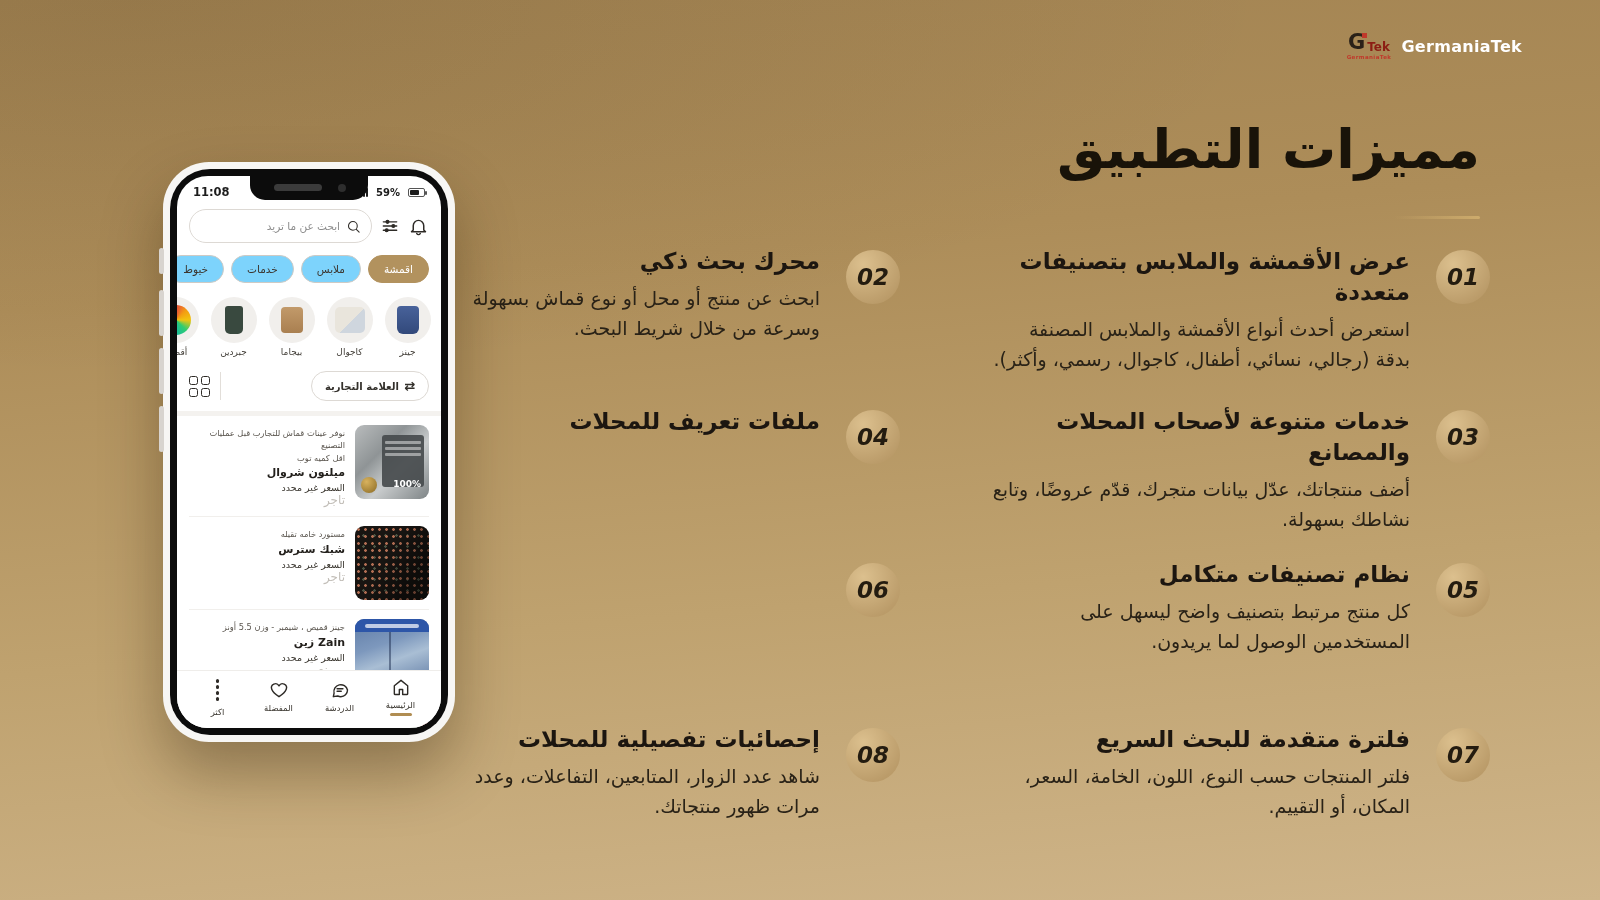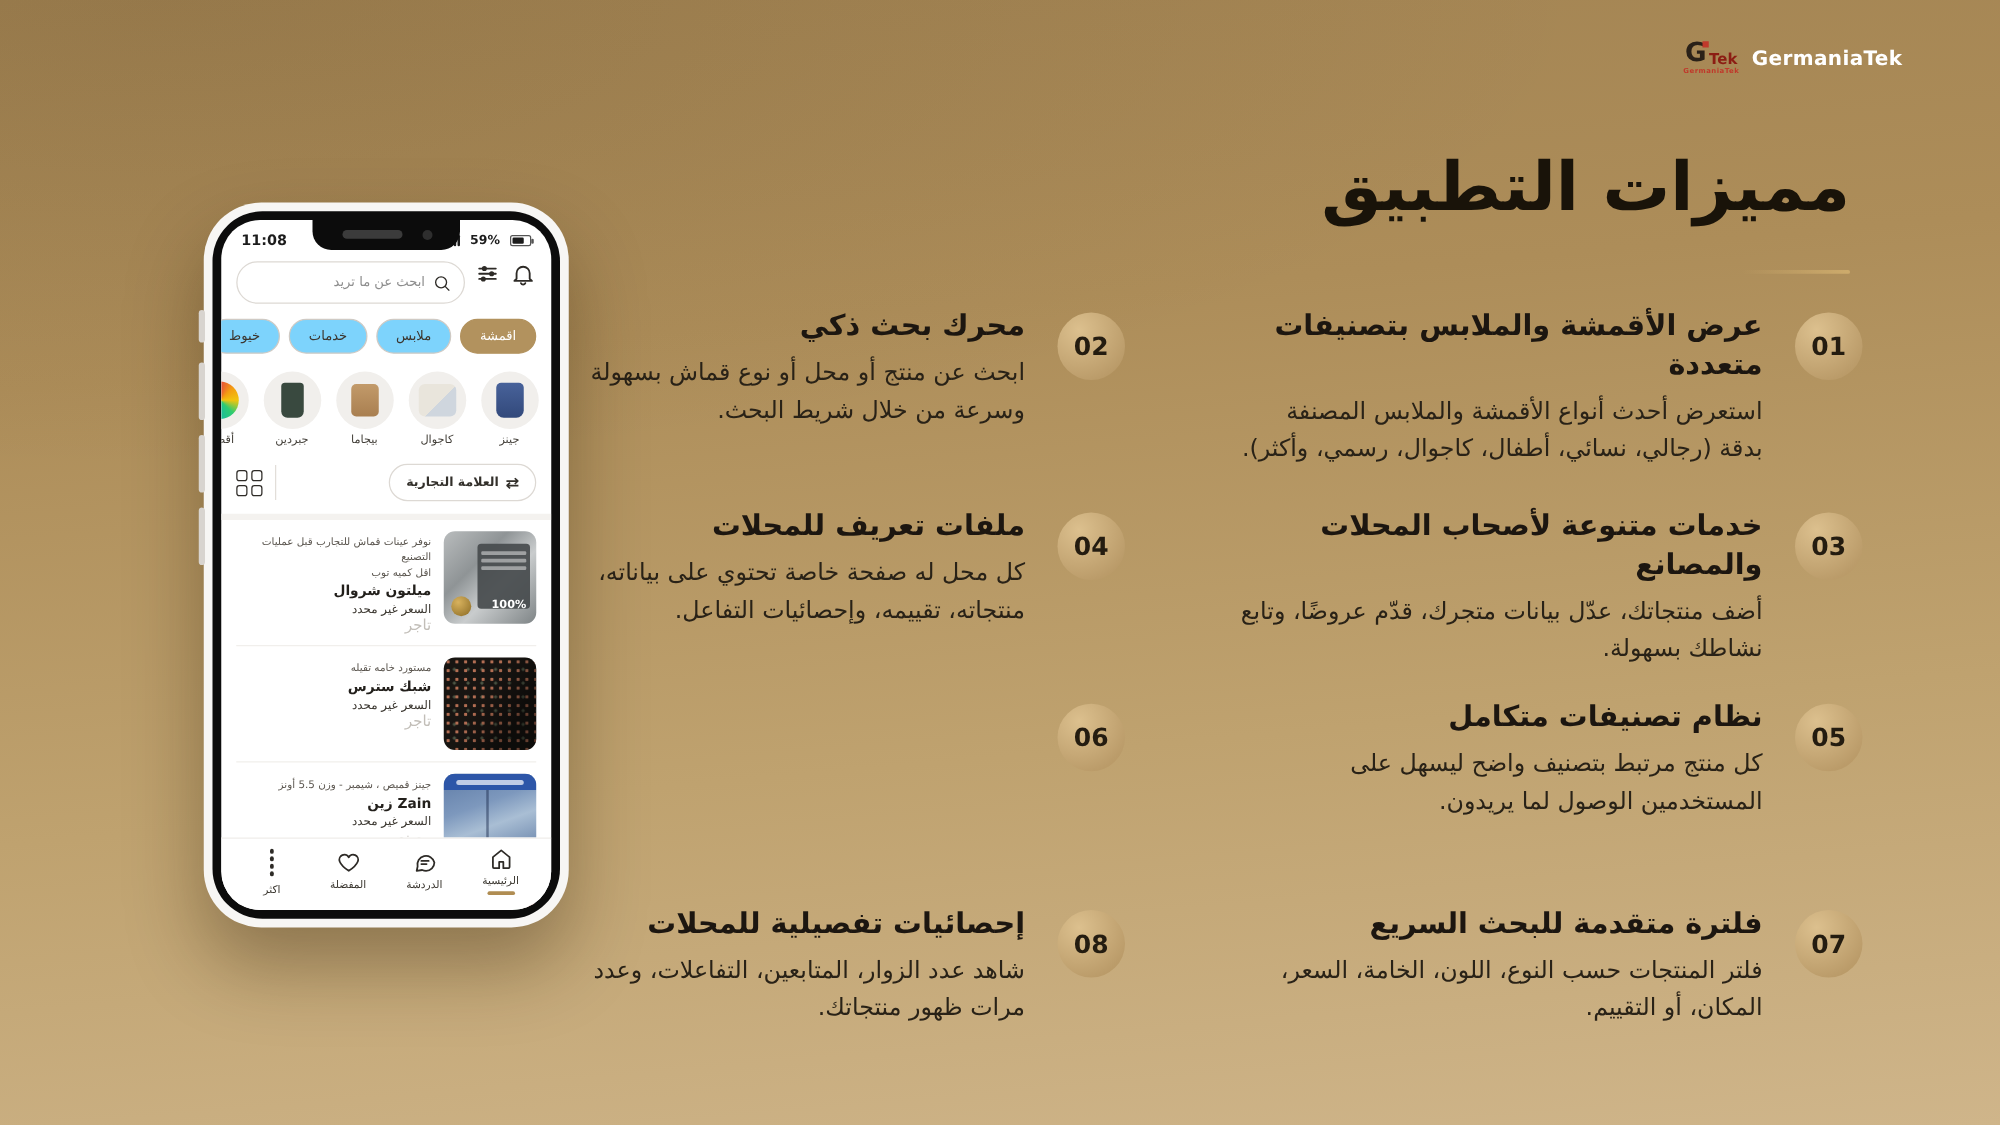--- a/index.html
+++ b/index.html
@@ -41,22 +41,23 @@
     direction:rtl;
     display:grid; grid-template-columns:500px 450px; column-gap:90px;
     grid-template-rows:160px 153px 165px auto;
   }
   .feature { display:flex; gap:26px; align-items:flex-start; }
   .fnum {
     flex:0 0 54px; width:54px; height:54px; border-radius:50%;
     margin-top:4px;
     background:radial-gradient(circle at 32% 26%, #dcc08e, #bb9c6a 75%, #b4945f 100%);
     display:flex; align-items:center; justify-content:center;
-    font-size:20px; font-weight:bold; color:#241c10;
+    font-size:23px; font-weight:bold; color:#241c10;
     direction:ltr;
+    font-style:italic;
   }
   .ftext { flex:1; text-align:right; }
   .ftitle { font-size:23px; font-weight:bold; color:#1c1610; line-height:1.35; }
   .fdesc  { font-size:19px; color:#292217; line-height:1.58; margin-top:6px; }
 
   
   .phone { position:absolute; left:163px; top:162px; width:292px; height:580px; }
   .phone-frame {
     position:absolute; inset:0; background:#f7f6f4; border-radius:46px;
     box-shadow:0 30px 60px rgba(40,25,5,.35);
@@ -79,21 +80,21 @@
   .st-time { font-size:11.5px; font-weight:bold; color:#1c1c1c; }
   .st-right { display:flex; align-items:center; gap:8px; }
   .sig { display:flex; align-items:flex-end; gap:1px; }
   .sig i { display:block; width:2px; background:#1c1c1c; border-radius:1px; }
   .sig i:nth-child(1){height:3px;} .sig i:nth-child(2){height:5px;} .sig i:nth-child(3){height:7px;} .sig i:nth-child(4){height:9px;}
   .st-batt-pct { font-size:10px; font-weight:bold; color:#1c1c1c; }
   .batt { width:17px; height:9px; border:1px solid #555; border-radius:2px; position:relative; }
   .batt::before{content:"";position:absolute;inset:1px;right:5px;background:#1c1c1c;border-radius:1px;}
   .batt::after{content:"";position:absolute;right:-3px;top:2px;width:2px;height:4px;background:#555;border-radius:1px;}
 
-  .searchrow { display:flex; align-items:flex-start; gap:8px; padding:10px 12px 0 12px; }
+  .searchrow { display:flex; align-items:center; gap:8px; padding:10px 12px 0 12px; }
   .search-pill {
     flex:1; height:34px; border:1px solid #ddd9d4; border-radius:18px;
     display:flex; align-items:center; gap:6px; padding:0 10px; background:#fff;
   }
   .search-ph { font-size:10.5px; color:#8d8d8d; }
   .icon-btn { display:flex; align-items:center; justify-content:center; }
 
   .chips { display:flex; gap:7px; padding:12px 12px 0 12px; }
   .chip {
     height:28px; padding:0 15px; border:1px solid #cfcac4; border-radius:15px; background:#7dd3fc;
@@ -201,21 +202,20 @@
       <div class="fnum">03</div>
       <div class="ftext">
         <div class="ftitle">خدمات متنوعة لأصحاب المحلات والمصانع</div>
         <div class="fdesc">أضف منتجاتك، عدّل بيانات متجرك، قدّم عروضًا، وتابع نشاطك بسهولة.</div>
       </div>
     </div>
     <div class="feature">
       <div class="fnum">04</div>
       <div class="ftext">
         <div class="ftitle">ملفات تعريف للمحلات</div>
-        <div class="fdesc">كل محل له صفحة خاصة تحتوي على بياناته، منتجاته، تقييمه، وإحصائيات التفاعل.</div>
       </div>
     </div>
 
     <div class="feature">
       <div class="fnum">05</div>
       <div class="ftext">
         <div class="ftitle">نظام تصنيفات متكامل</div>
         <div class="fdesc">كل منتج مرتبط بتصنيف واضح ليسهل على المستخدمين الوصول لما يريدون.</div>
       </div>
     </div>

